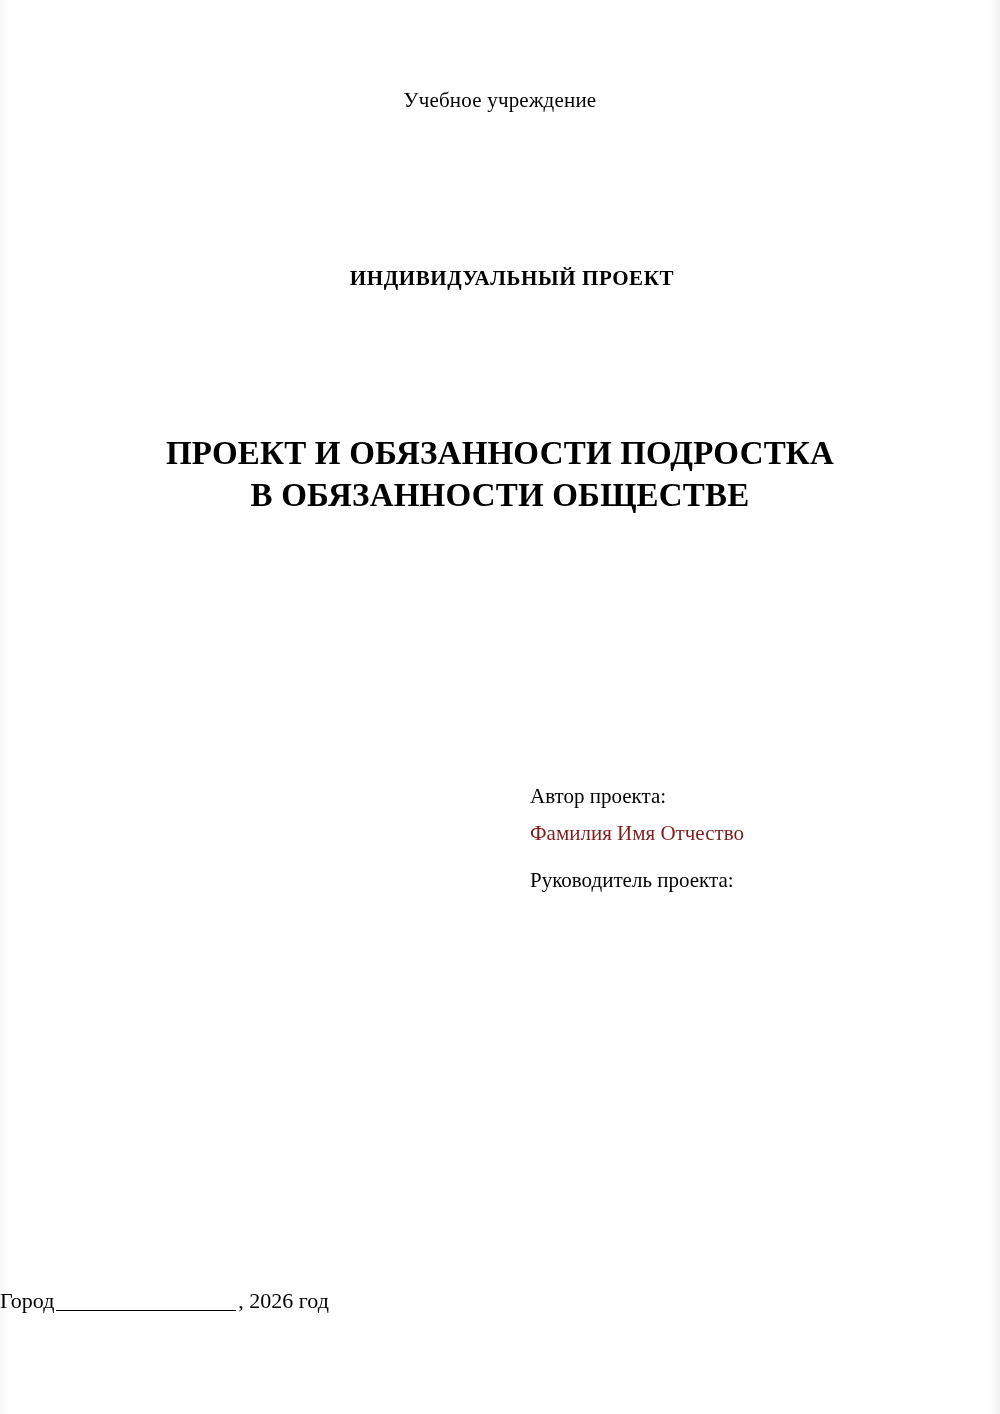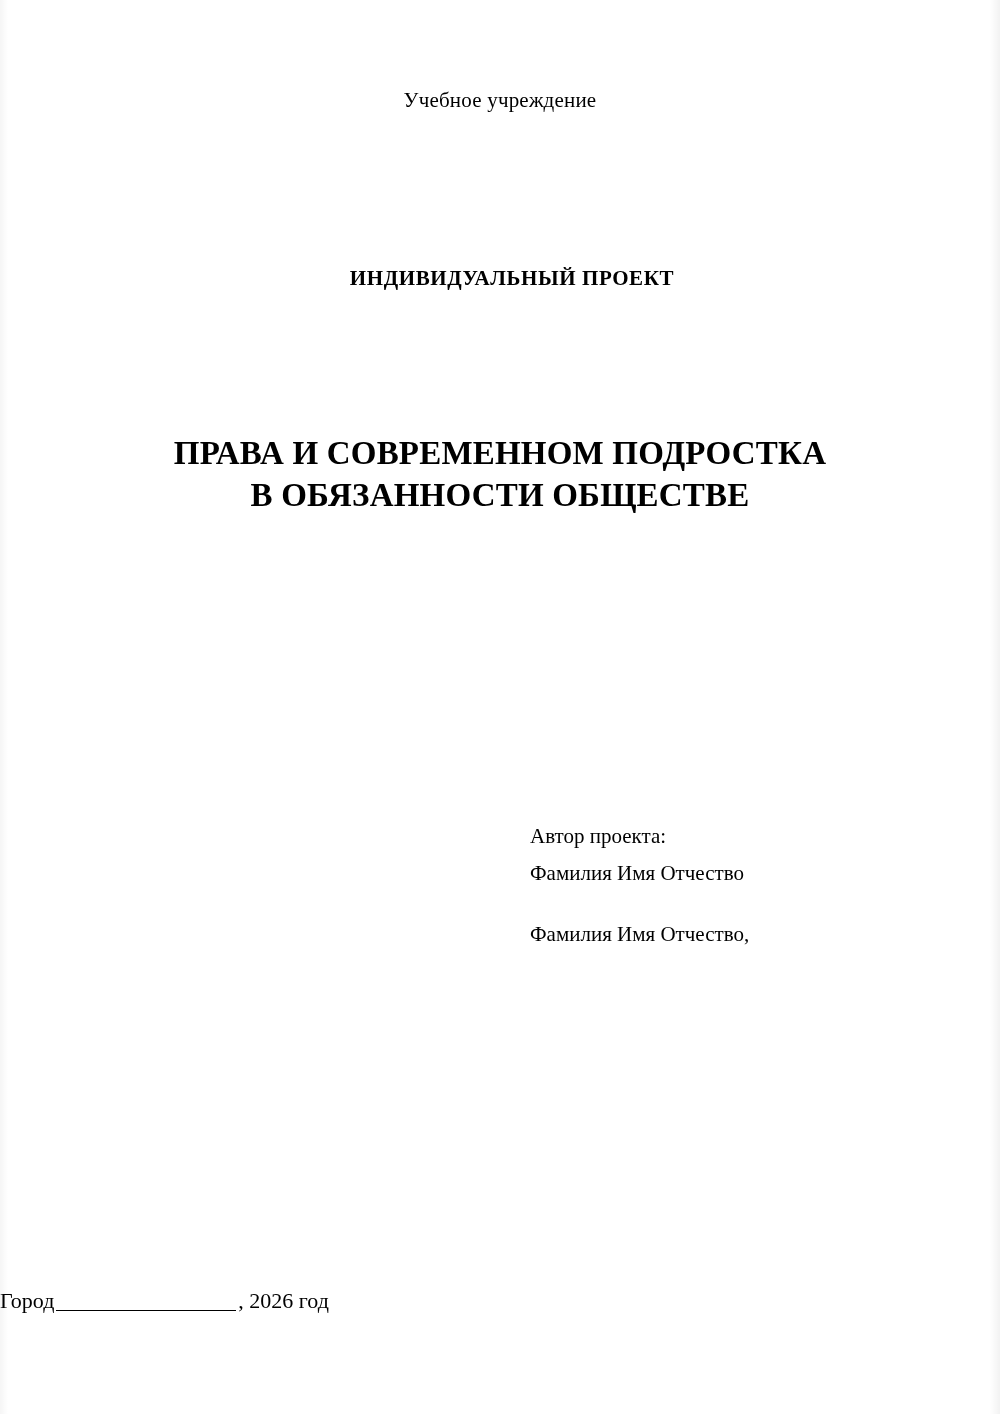--- a/index.html
+++ b/index.html
@@ -81,30 +81,29 @@
   .credits {
     position: absolute;
     top: 786px;
     left: 530px;
     width: 400px;
     font-size: 21px;
     line-height: 1.0;
   }
   .credits-block {
     margin-bottom: 26px;
-    margin-top: 40px;
   }
   .credits-label {
     display: block;
     color: #000000;
     margin-bottom: 16px;
   }
   .credits-value {
     display: block;
-    color: #000000;
+    color: #7f1d1d;
     margin-bottom: 12px;
   }
   .credits-value:last-child {
     margin-bottom: 0;
   }
 
   .footer-line {
     position: absolute;
     top: 1288px;
     left: 0;
@@ -123,33 +122,33 @@
 </head>
 <body>
 
 <div class="page">
 
   <div class="institution">Учебное учреждение</div>
 
   <div class="doc-type">ИНДИВИДУАЛЬНЫЙ ПРОЕКТ</div>
 
   <div class="main-title">
-    <span class="line">ПРАВА И СОВРЕМЕННОМ ПОДРОСТКА</span>
+    <span class="line">ПРОЕКТ И ОБЯЗАННОСТИ ПОДРОСТКА</span>
     <span class="line">В ОБЯЗАННОСТИ ОБЩЕСТВЕ</span>
   </div>
 
   <div class="credits">
 
     <div class="credits-block">
       <span class="credits-label">Автор проекта:</span>
       <span class="credits-value">Фамилия Имя Отчество</span>
     </div>
 
     <div class="credits-block">
-      <span class="credits-value">Фамилия Имя Отчество,</span>
+      <span class="credits-label">Руководитель проекта:</span>
     </div>
 
   </div>
 
   <div class="footer-line">
     <span>Город</span><span class="blank"></span><span>, 2026 год</span>
   </div>
 
 </div>
 

